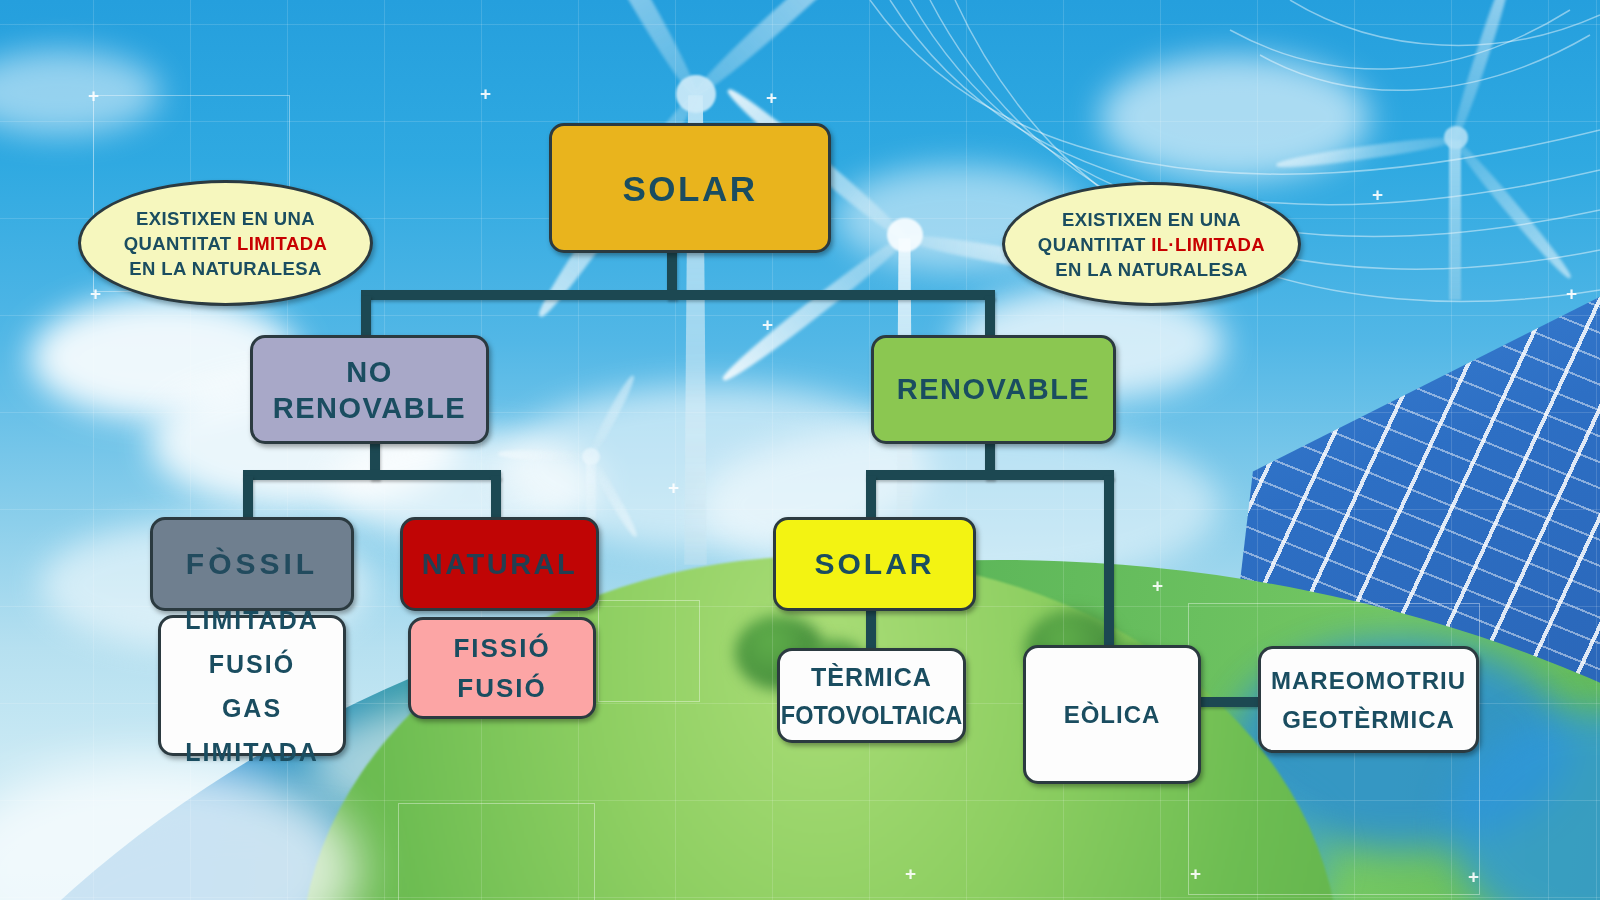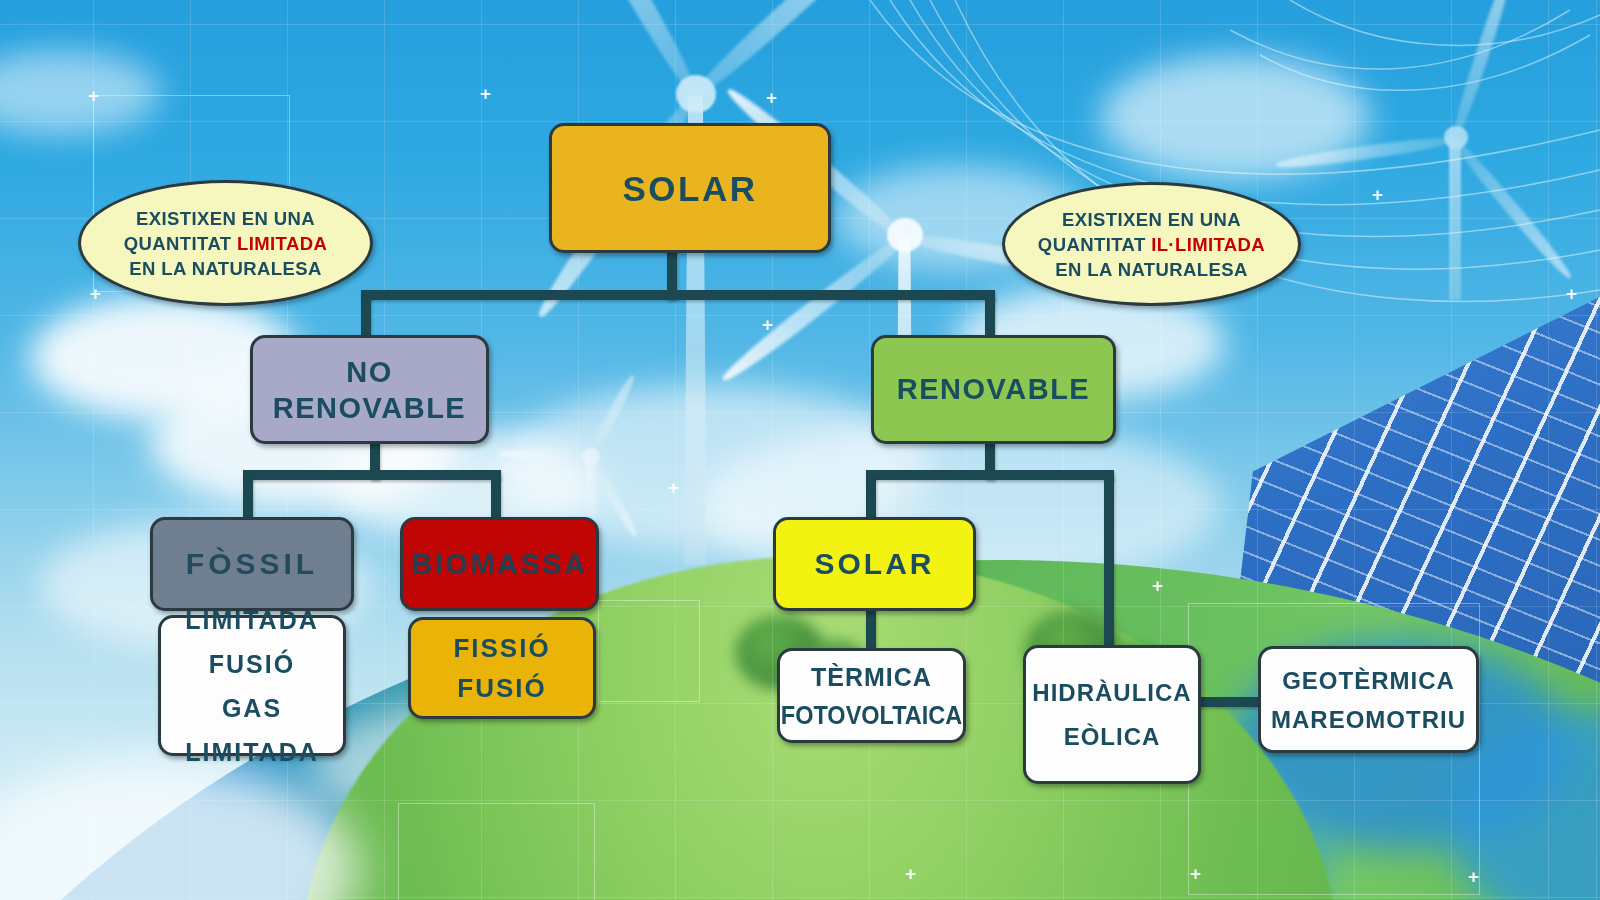--- a/index.html
+++ b/index.html
@@ -67,21 +67,21 @@
 
   #node-font{left:549px;top:123px;width:276px;height:124px;background:#e9b41d;font-size:35px;line-height:47px;letter-spacing:2.5px;}
   #oval-left{left:78px;top:180px;width:289px;height:120px;}
   #oval-right{left:1002px;top:182px;width:293px;height:118px;}
   #node-norenovable{left:250px;top:335px;width:233px;height:103px;background:#a8a8c8;font-size:29px;line-height:36px;letter-spacing:1.5px;}
   #node-renovable{left:871px;top:335px;width:239px;height:103px;background:#8bc751;font-size:29px;letter-spacing:1.5px;}
   #node-fossil{left:150px;top:517px;width:198px;height:88px;background:#6f7f8f;font-size:30px;letter-spacing:4px;color:#224b5e;}
   #node-nuclear{left:400px;top:517px;width:193px;height:88px;background:#c00505;font-size:29px;letter-spacing:2.5px;color:#233f52;}
   #node-solar{left:773px;top:517px;width:197px;height:88px;background:#f3f312;font-size:30px;letter-spacing:3px;}
   #node-petroli{left:158px;top:615px;width:182px;height:135px;background:#fdfdfd;font-size:25px;line-height:44px;letter-spacing:2px;}
-  #node-fissio{left:408px;top:617px;width:182px;height:96px;background:#eab308;font-size:26px;line-height:40px;letter-spacing:2px;}
+  #node-fissio{left:408px;top:617px;width:182px;height:96px;background:#fca5a5;font-size:26px;line-height:40px;letter-spacing:2px;}
   #node-termica{left:777px;top:648px;width:183px;height:89px;background:#fdfdfd;font-size:25px;line-height:38px;letter-spacing:1px;}
   #node-termica .tight{letter-spacing:0;transform:scaleX(.94);}
   #node-hidraulica{left:1023px;top:645px;width:172px;height:133px;background:#fdfdfd;font-size:24px;line-height:44px;letter-spacing:1px;}
   #node-mareomotriu{left:1258px;top:646px;width:215px;height:101px;background:#fdfdfd;font-size:24px;line-height:39px;letter-spacing:1px;}
 </style>
 </head>
 <body>
 
 <svg class="arcs" width="1600" height="340" viewBox="0 0 1600 340">
   <g fill="none" stroke="rgba(255,255,255,0.45)" stroke-width="1.5">
@@ -210,21 +210,21 @@
 
 <div class="node" id="node-renovable">
   <span class="ln">RENOVABLE</span>
 </div>
 
 <div class="node" id="node-fossil">
   <span class="ln">FÒSSIL</span>
 </div>
 
 <div class="node" id="node-nuclear">
-  <span class="ln">BIOMASSA</span>
+  <span class="ln">NATURAL</span>
 </div>
 
 <div class="node" id="node-solar">
   <span class="ln">SOLAR</span>
 </div>
 
 <div class="node" id="node-petroli">
   <span class="ln">LIMITADA</span>
   <span class="ln">FUSIÓ</span>
   <span class="ln">GAS LIMITADA</span>
@@ -234,20 +234,19 @@
   <span class="ln">FISSIÓ</span>
   <span class="ln">FUSIÓ</span>
 </div>
 
 <div class="node" id="node-termica">
   <span class="ln">TÈRMICA</span>
   <span class="ln tight">FOTOVOLTAICA</span>
 </div>
 
 <div class="node" id="node-hidraulica">
-  <span class="ln">HIDRÀULICA</span>
   <span class="ln">EÒLICA</span>
 </div>
 
 <div class="node" id="node-mareomotriu">
+  <span class="ln">MAREOMOTRIU</span>
   <span class="ln">GEOTÈRMICA</span>
-  <span class="ln">MAREOMOTRIU</span>
 </div>
 
 </body></html>

